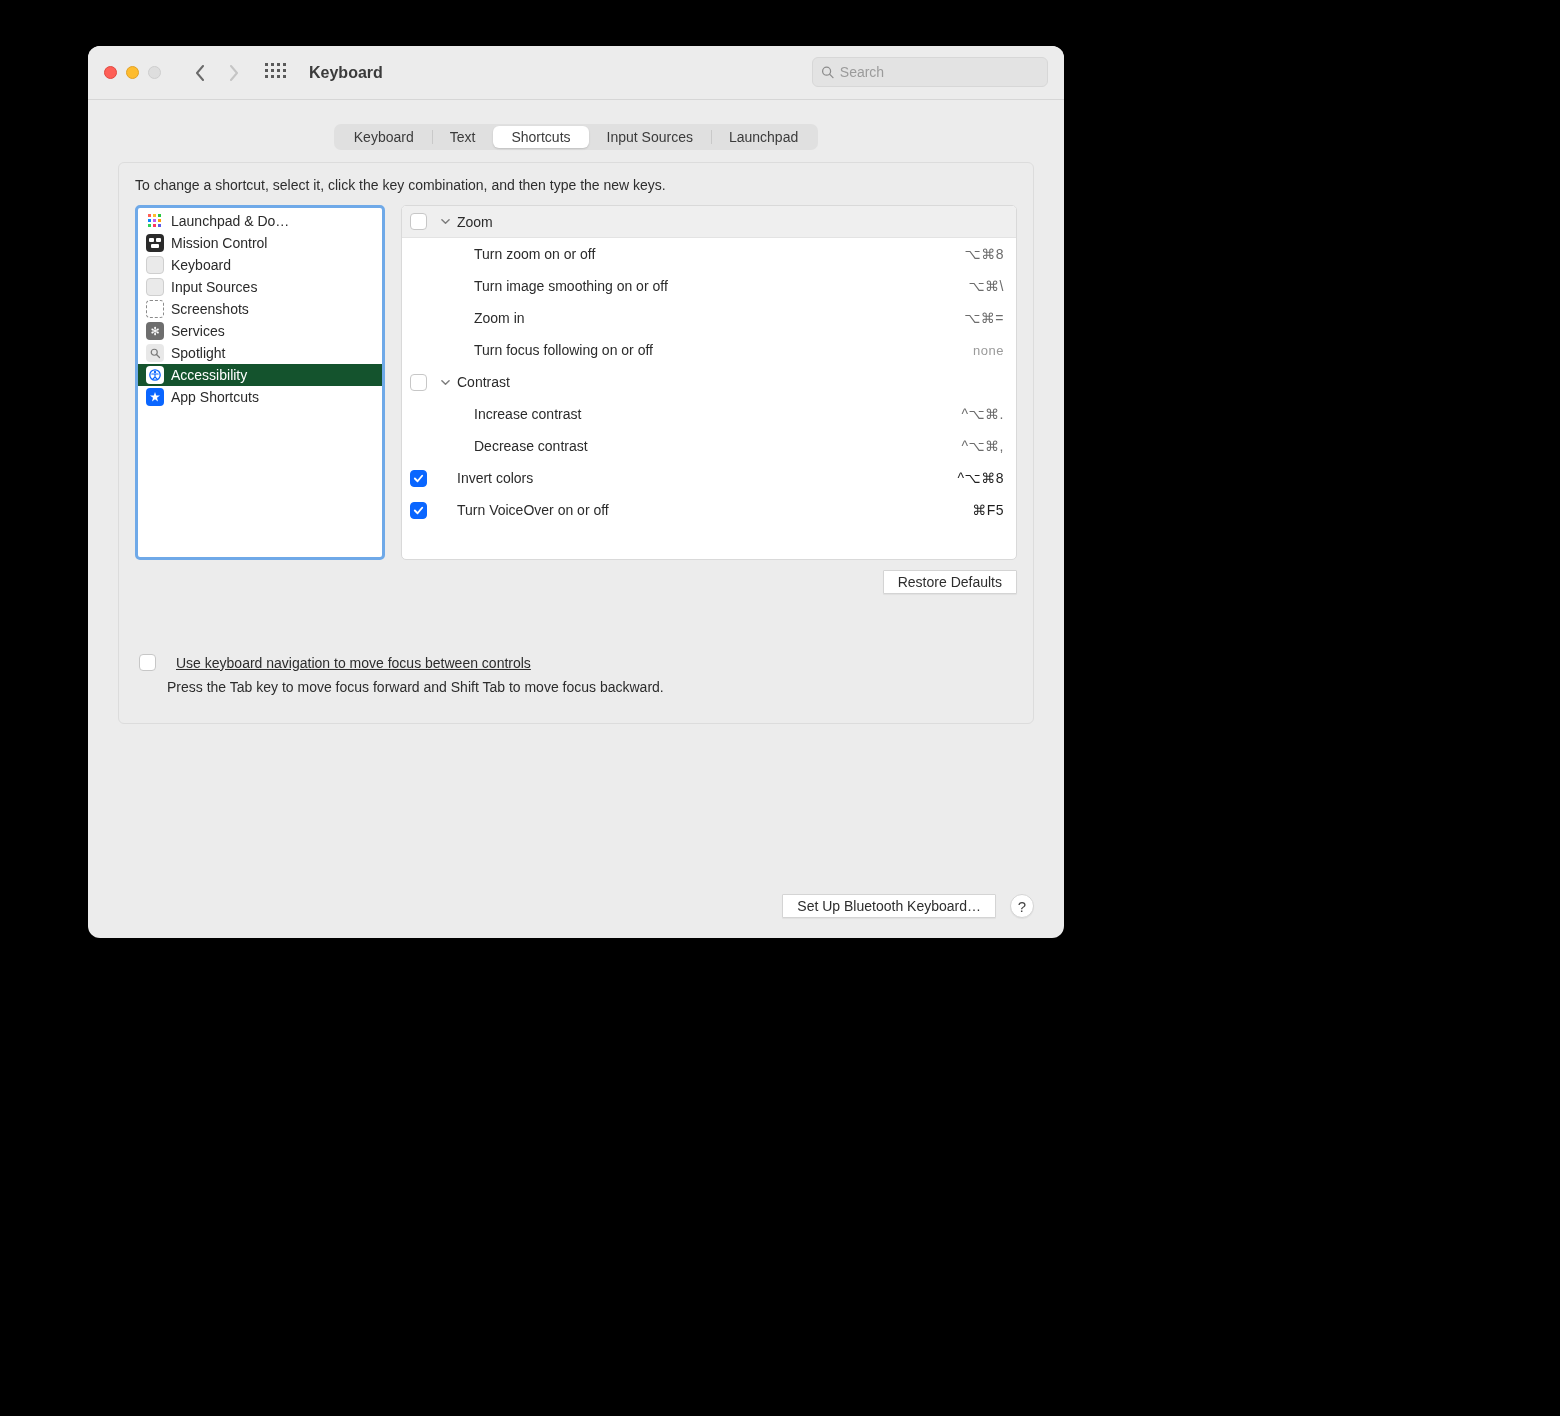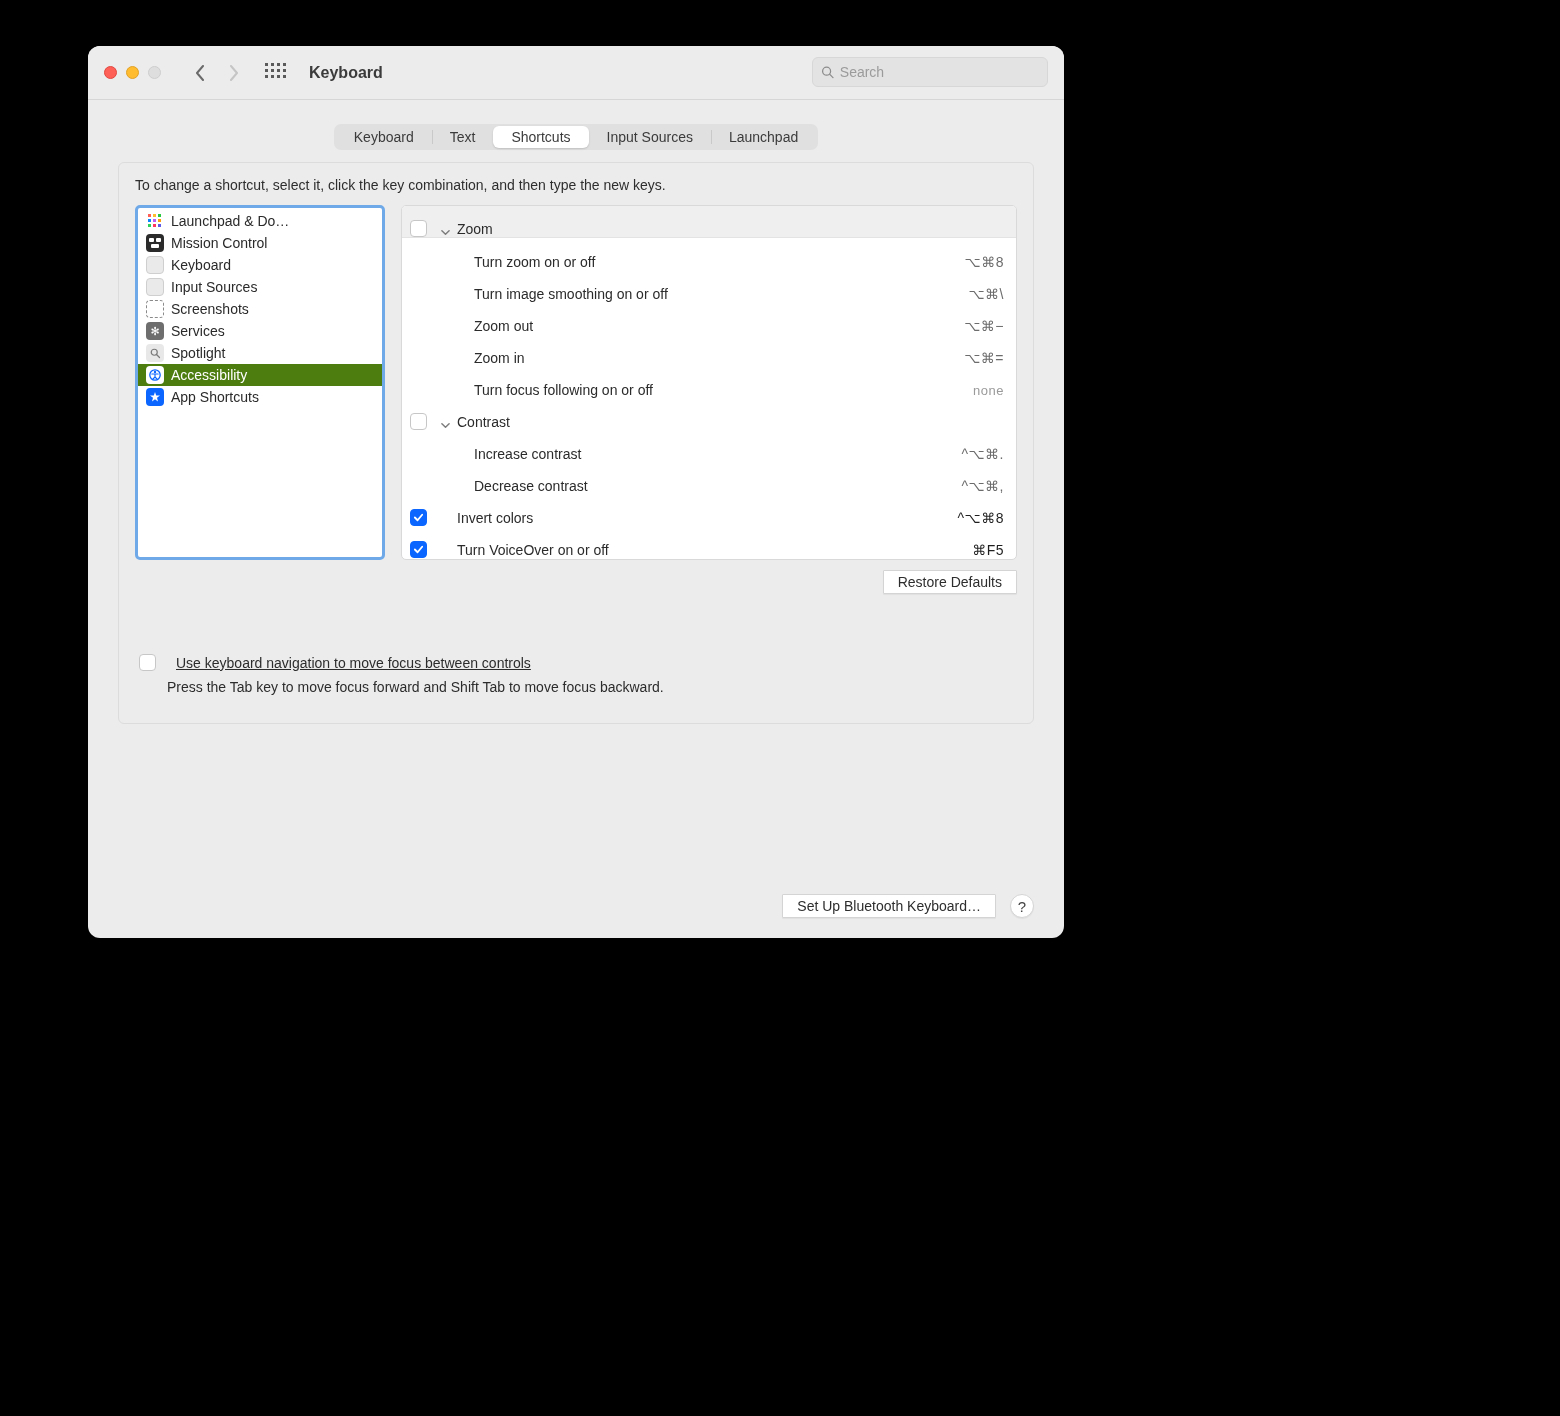--- a/index.html
+++ b/index.html
@@ -114,33 +114,33 @@
     align-items:center;
     gap:7px;
     padding: 2px 8px;
     font-size: 14px;
     color:#2a2a2a;
     cursor:pointer;
     white-space:nowrap;
     overflow:hidden;
     text-overflow:ellipsis;
   }
-  .cat-item.selected { background:#4d7c0f; color:#fff; }
+  .cat-item.selected { background:#14532d; color:#fff; }
   .cat-icon { width:18px; height:18px; flex-shrink:0; display:flex; align-items:center; justify-content:center; border-radius:4px; font-size:11px;}
 
   .shortcuts {
     flex:1;
     background:#fff;
     border:1px solid #d9d9d9;
     border-radius:5px;
     overflow:hidden;
   }
   .sc-row {
     display:flex;
-    align-items:flex-end;
+    align-items:center;
     min-height:32px;
     padding: 0 12px 0 8px;
     font-size:14px;
     color:#2b2b2b;
   }
   .sc-row.group { background:#efefef; border-bottom:1px solid #e3e3e3;}
   .sc-row.item { padding-left: 72px; }
   .sc-row.top { padding-left: 8px; }
   .chk {
     width:17px; height:17px; border-radius:4px;
@@ -358,24 +358,20 @@
         </div>
         <div class="sc-row item">
           <div class="sc-label">Turn zoom on or off</div>
           <div class="sc-key">⌥⌘8</div>
         </div>
         <div class="sc-row item">
           <div class="sc-label">Turn image smoothing on or off</div>
           <div class="sc-key">⌥⌘\</div>
         </div>
         <div class="sc-row item">
-          <div class="sc-label">Zoom out</div>
-          <div class="sc-key">⌥⌘−</div>
-        </div>
-        <div class="sc-row item">
           <div class="sc-label">Zoom in</div>
           <div class="sc-key">⌥⌘=</div>
         </div>
         <div class="sc-row item">
           <div class="sc-label">Turn focus following on or off</div>
           <div class="sc-key none">none</div>
         </div>
 
         <div class="sc-row" style="padding-left:8px;">
           <div class="chk"></div>

